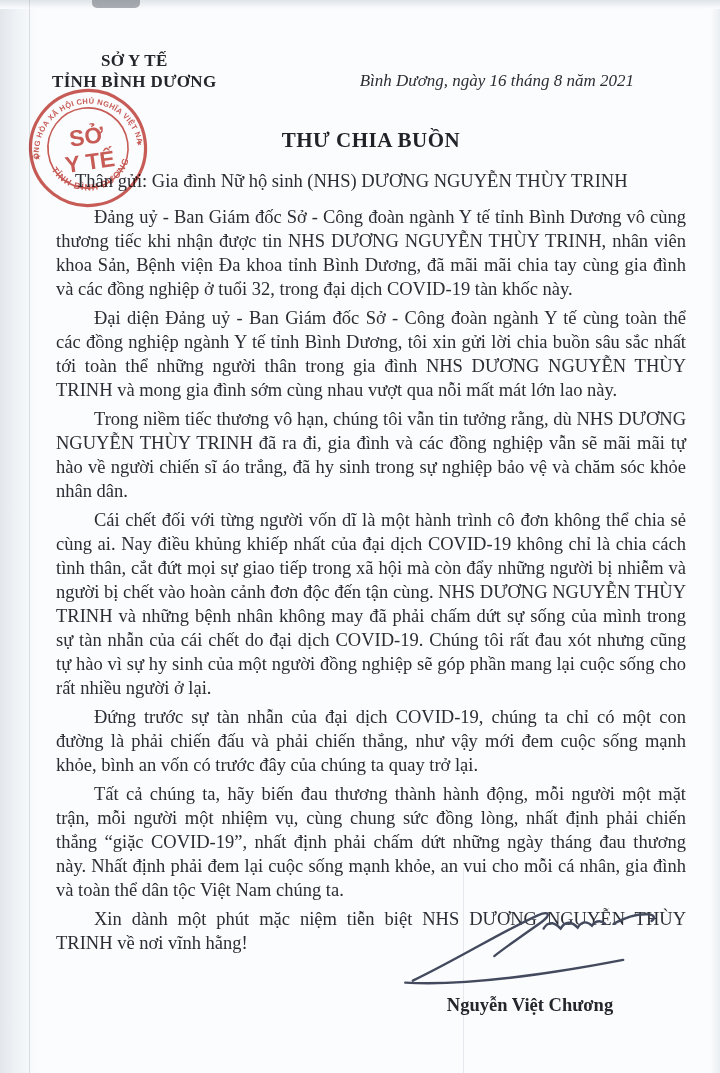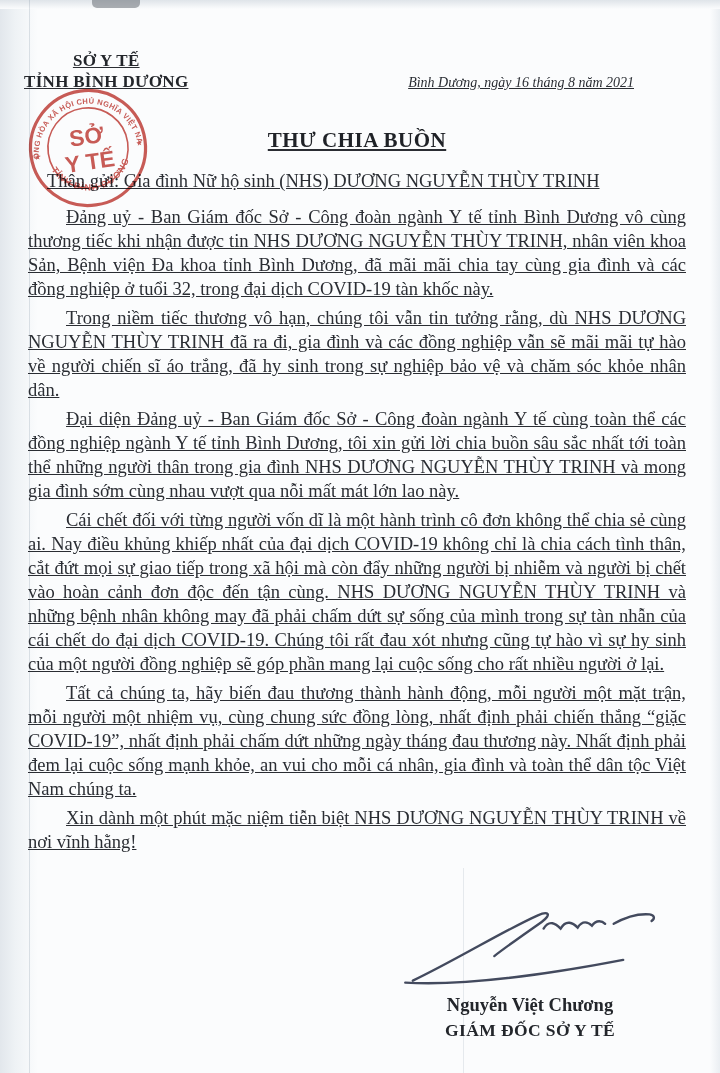--- a/index.html
+++ b/index.html
@@ -11,24 +11,24 @@
   .edge-left{position:absolute;left:0;top:0;bottom:0;width:38px;
     background:linear-gradient(90deg,#e2e7ec 0%,#eef2f5 40%,#fbfcfd 100%);}
   .edge-right{position:absolute;right:0;top:0;bottom:0;width:10px;
     background:linear-gradient(270deg,#eaeef2 0%,#fbfcfd 100%);}
   .edge-top{position:absolute;left:0;top:0;right:0;height:9px;
     background:linear-gradient(180deg,#dfe4e9 0%,#fbfcfd 100%);}
   .scan-line-1{position:absolute;left:29px;top:0;bottom:0;width:1px;background:rgba(100,120,140,.20);}
   .scan-line-2{position:absolute;left:463px;top:868px;bottom:0;width:1px;background:rgba(100,120,140,.14);}
   .smudge{position:absolute;left:92px;top:0;width:48px;height:8px;background:#676d74;opacity:.55;border-radius:0 0 5px 5px;}
 
-  .content{position:relative;padding:50px 30px 0 24px;text-decoration:underline;}
+  .content{position:relative;padding:50px 30px 0 52px;}
   .header{display:flex;justify-content:space-between;align-items:flex-end;}
   .org{text-align:center;font-weight:bold;font-size:17px;line-height:21px;letter-spacing:.3px;color:#23262b;}
-  .dateline{font-style:italic;font-size:14px;margin-right:56px;padding-bottom:1px;margin-top:17px;}
+  .dateline{font-style:italic;font-size:17px;margin-right:56px;padding-bottom:1px;margin-top:17px;}
   .title{text-align:center;font-size:21px;font-weight:bold;margin:36px 0 0;letter-spacing:.5px;color:#1f2227;}
   .salutation{margin:18px 0 0 23px;font-size:18.5px;}
   .body{margin-top:13px;}
   .body p{font-size:18.5px;line-height:24px;text-align:justify;text-indent:38px;margin:0 4px 5px;}
 
   .stamp{position:absolute;left:22px;top:82px;width:132px;height:132px;
     transform:rotate(-8deg);opacity:.86;mix-blend-mode:multiply;}
   .stamp .ring-text{font-family:"Liberation Sans","DejaVu Sans",sans-serif;font-weight:bold;}
   .stamp .center-text{font-family:"Liberation Sans","DejaVu Sans",sans-serif;font-weight:bold;}
 
@@ -58,23 +58,24 @@
       </div>
       <div class="dateline">Bình Dương, ngày 16 tháng 8 năm 2021</div>
     </div>
 
     <h1 class="title">THƯ CHIA BUỒN</h1>
 
     <div class="salutation">Thân gửi: Gia đình Nữ hộ sinh (NHS) DƯƠNG NGUYỄN THÙY TRINH</div>
 
     <main class="body">
       <p>Đảng uỷ - Ban Giám đốc Sở - Công đoàn ngành Y tế tỉnh Bình Dương vô cùng thương tiếc khi nhận được tin NHS DƯƠNG NGUYỄN THÙY TRINH, nhân viên khoa Sản, Bệnh viện Đa khoa tỉnh Bình Dương, đã mãi mãi chia tay cùng gia đình và các đồng nghiệp ở tuổi 32, trong đại dịch COVID-19 tàn khốc này.</p>
+      <p>Đại diện Đảng uỷ - Ban Giám đốc Sở - Công đoàn ngành Y tế cùng toàn thể các đồng nghiệp ngành Y tế tỉnh Bình Dương, tôi xin gửi lời chia buồn sâu sắc nhất tới toàn thể những người thân trong gia đình NHS DƯƠNG NGUYỄN THÙY TRINH và mong gia đình sớm cùng nhau vượt qua nỗi mất mát lớn lao này.</p>
       <p>Trong niềm tiếc thương vô hạn, chúng tôi vẫn tin tưởng rằng, dù NHS DƯƠNG NGUYỄN THÙY TRINH đã ra đi, gia đình và các đồng nghiệp vẫn sẽ mãi mãi tự hào về người chiến sĩ áo trắng, đã hy sinh trong sự nghiệp bảo vệ và chăm sóc khỏe nhân dân.</p>
-      <p>Đại diện Đảng uỷ - Ban Giám đốc Sở - Công đoàn ngành Y tế cùng toàn thể các đồng nghiệp ngành Y tế tỉnh Bình Dương, tôi xin gửi lời chia buồn sâu sắc nhất tới toàn thể những người thân trong gia đình NHS DƯƠNG NGUYỄN THÙY TRINH và mong gia đình sớm cùng nhau vượt qua nỗi mất mát lớn lao này.</p>
       <p>Cái chết đối với từng người vốn dĩ là một hành trình cô đơn không thể chia sẻ cùng ai. Nay điều khủng khiếp nhất của đại dịch COVID-19 không chỉ là chia cách tình thân, cắt đứt mọi sự giao tiếp trong xã hội mà còn đẩy những người bị nhiễm và người bị chết vào hoàn cảnh đơn độc đến tận cùng. NHS DƯƠNG NGUYỄN THÙY TRINH và những bệnh nhân không may đã phải chấm dứt sự sống của mình trong sự tàn nhẫn của cái chết do đại dịch COVID-19. Chúng tôi rất đau xót nhưng cũng tự hào vì sự hy sinh của một người đồng nghiệp sẽ góp phần mang lại cuộc sống cho rất nhiều người ở lại.</p>
+      <p>Đứng trước sự tàn nhẫn của đại dịch COVID-19, chúng ta chỉ có một con đường là phải chiến đấu và phải chiến thắng, như vậy mới đem cuộc sống mạnh khỏe, bình an vốn có trước đây của chúng ta quay trở lại.</p>
       <p>Tất cả chúng ta, hãy biến đau thương thành hành động, mỗi người một mặt trận, mỗi người một nhiệm vụ, cùng chung sức đồng lòng, nhất định phải chiến thắng “giặc COVID-19”, nhất định phải chấm dứt những ngày tháng đau thương này. Nhất định phải đem lại cuộc sống mạnh khỏe, an vui cho mỗi cá nhân, gia đình và toàn thể dân tộc Việt Nam chúng ta.</p>
       <p>Xin dành một phút mặc niệm tiễn biệt NHS DƯƠNG NGUYỄN THÙY TRINH về nơi vĩnh hằng!</p>
     </main>
   </div>
 
   <svg class="stamp" viewBox="0 0 140 140" aria-hidden="true">
     <defs>
       <path id="arcTop" d="M 17,76 A 53,53 0 1 1 123,76" fill="none"></path>
       <path id="arcBot" d="M 25,70 A 45,45 0 0 0 115,70" fill="none"></path>
     </defs>
@@ -95,16 +96,15 @@
   <div class="sigblock">
     <svg class="sig-svg" viewBox="0 0 300 95" aria-hidden="true">
       <g fill="none" stroke="#434a5e" stroke-width="2.5" stroke-linecap="round">
         <path d="M 12,84 C 80,88 180,72 242,60"></path>
         <path d="M 20,82 C 66,60 118,28 152,13 C 163,8 167,12 156,20 C 136,34 116,48 106,56"></path>
         <path d="M 158,27 c 6,-10 13,-5 18,0 c 6,-10 13,-6 18,-1 c 5,-8 11,-6 15,-2 c 5,-7 11,-5 14,-2"></path>
         <path d="M 232,22 c 14,-8 26,-11 38,-10 c 5,1 6,4 2,7"></path>
       </g>
     </svg>
     <div class="signer">Nguyễn Việt Chương</div>
-    <div class="signer-title">GIÁM ĐỐC SỞ Y TẾ</div>
   </div>
 
 </div>
 
 </body></html>

